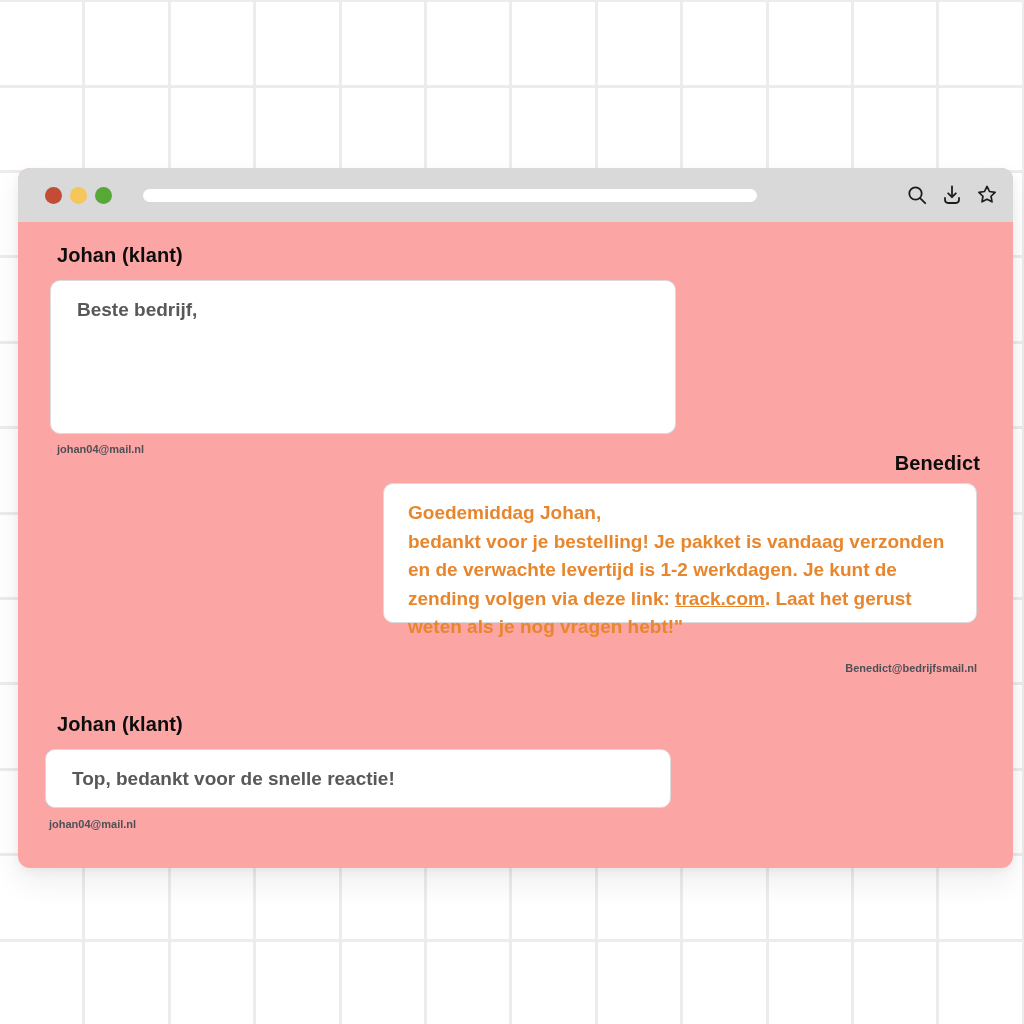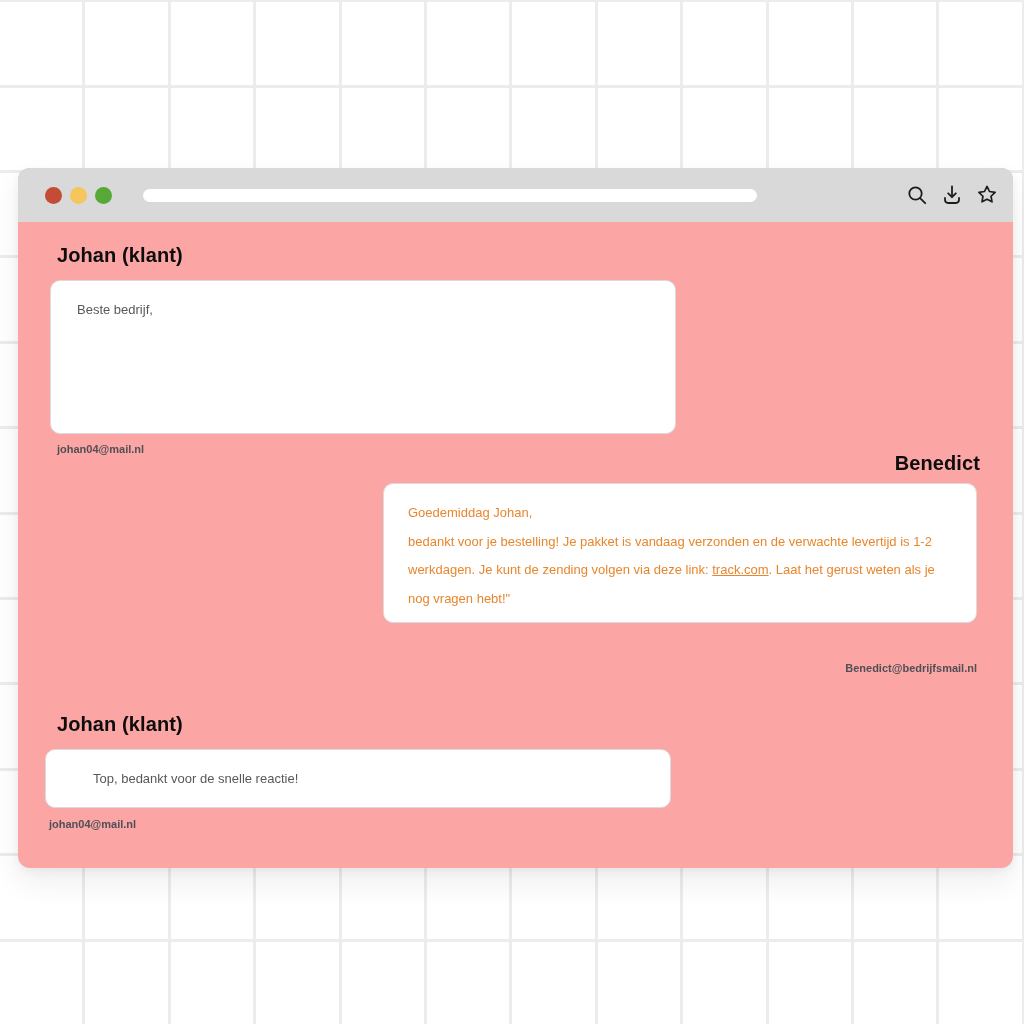--- a/index.html
+++ b/index.html
@@ -51,22 +51,22 @@
     font-weight: 700;
     color: #0d0d0d;
     letter-spacing: 0.1px;
   }
   .bubble {
     position: absolute;
     background: #ffffff;
     border: 1.5px solid #dbdbdd;
     border-radius: 10px;
     box-sizing: border-box;
-    font-size: 13px;
-    font-weight: 400;
+    font-size: 19px;
+    font-weight: 700;
     line-height: 28.5px;
   }
   .bubble.gray { color: #58585a; }
   .bubble.orange { color: #e8862d; }
   .bubble-inner { padding: 15px 26px 0 26px; }
   .bubble.orange .bubble-inner { padding: 15px 24px 0 24px; }
   .track-link { color: #e8862d; text-decoration: underline; cursor: pointer; }
   .msg-email {
     position: absolute;
     font-size: 11px;
@@ -121,20 +121,20 @@
   <div class="msg-header right-align" style="right:33px; top:284px;">Benedict</div>
   <div class="bubble orange" style="left:365px; top:315px; width:594px; height:140px;">
     <div class="bubble-inner">
       <div>Goedemiddag Johan,</div>
       <div><span>bedankt voor je bestelling! Je pakket is vandaag verzonden en de verwachte levertijd is 1-2 werkdagen. Je kunt de zending volgen via deze link: </span><span class="track-link">track.com</span><span>. Laat het gerust weten als je nog vragen hebt!"</span></div>
     </div>
   </div>
   <div class="msg-email right-align" style="right:36px; top:494px;">Benedict@bedrijfsmail.nl</div>
 
   <div class="msg-header" style="left:39px; top:545px;">Johan (klant)</div>
-  <div class="bubble gray" style="left:27px; top:581px; width:626px; height:59px;padding-left:21px;">
+  <div class="bubble gray" style="left:27px; top:581px; width:626px; height:59px;">
     <div class="bubble-inner">
       <div>Top, bedankt voor de snelle reactie!</div>
     </div>
   </div>
   <div class="msg-email" style="left:31px; top:650px;">johan04@mail.nl</div>
 
 </div>
 
 </body></html>

